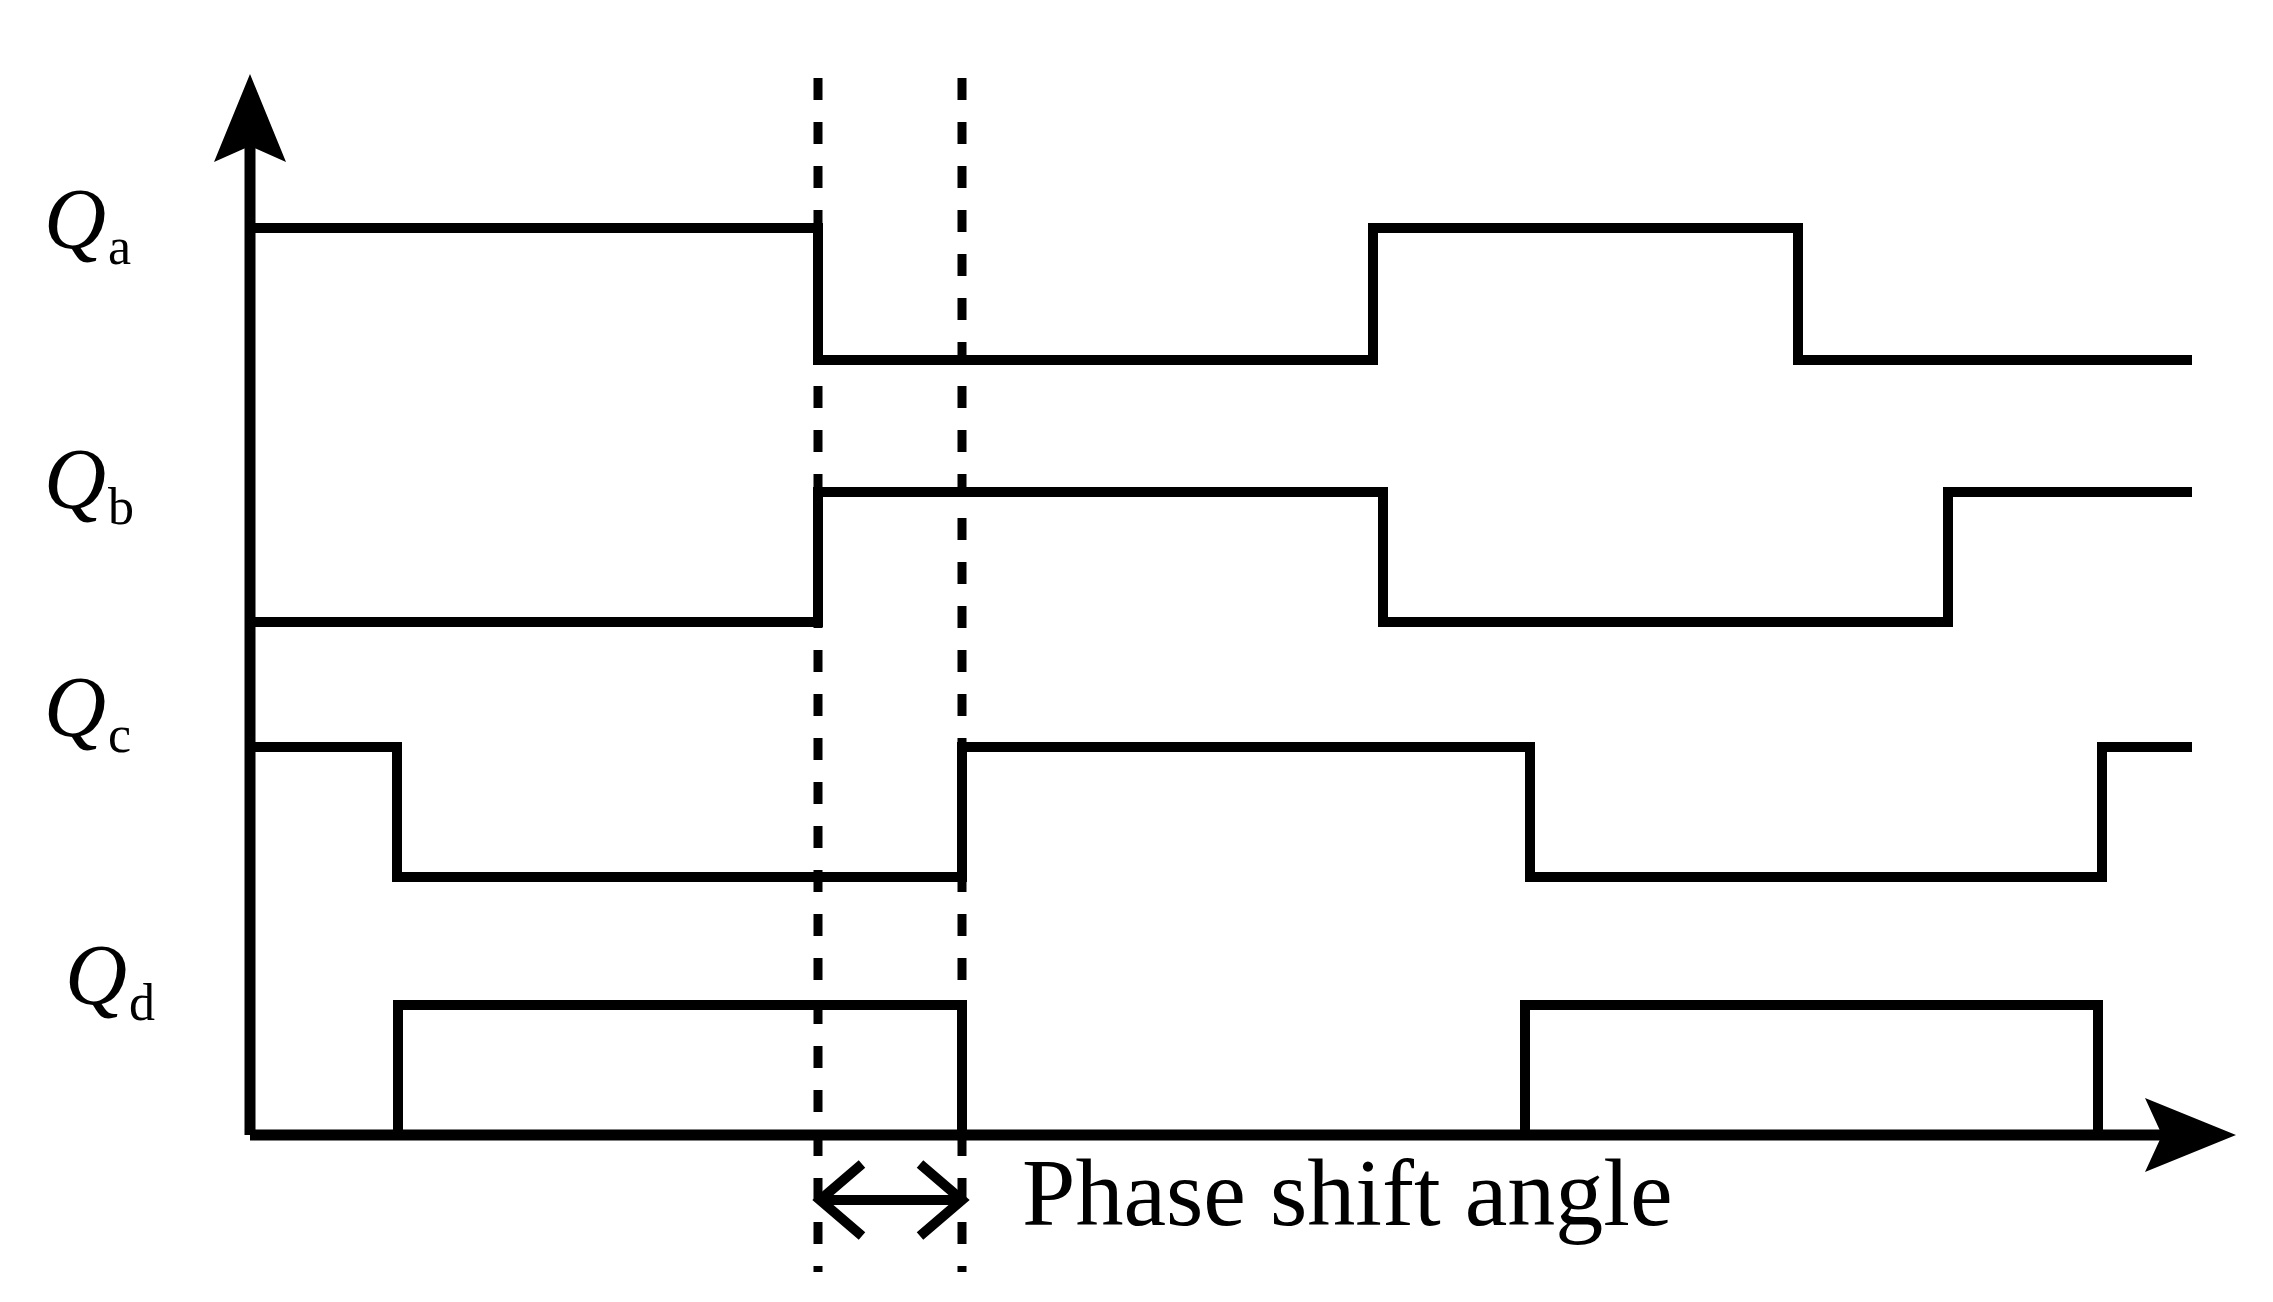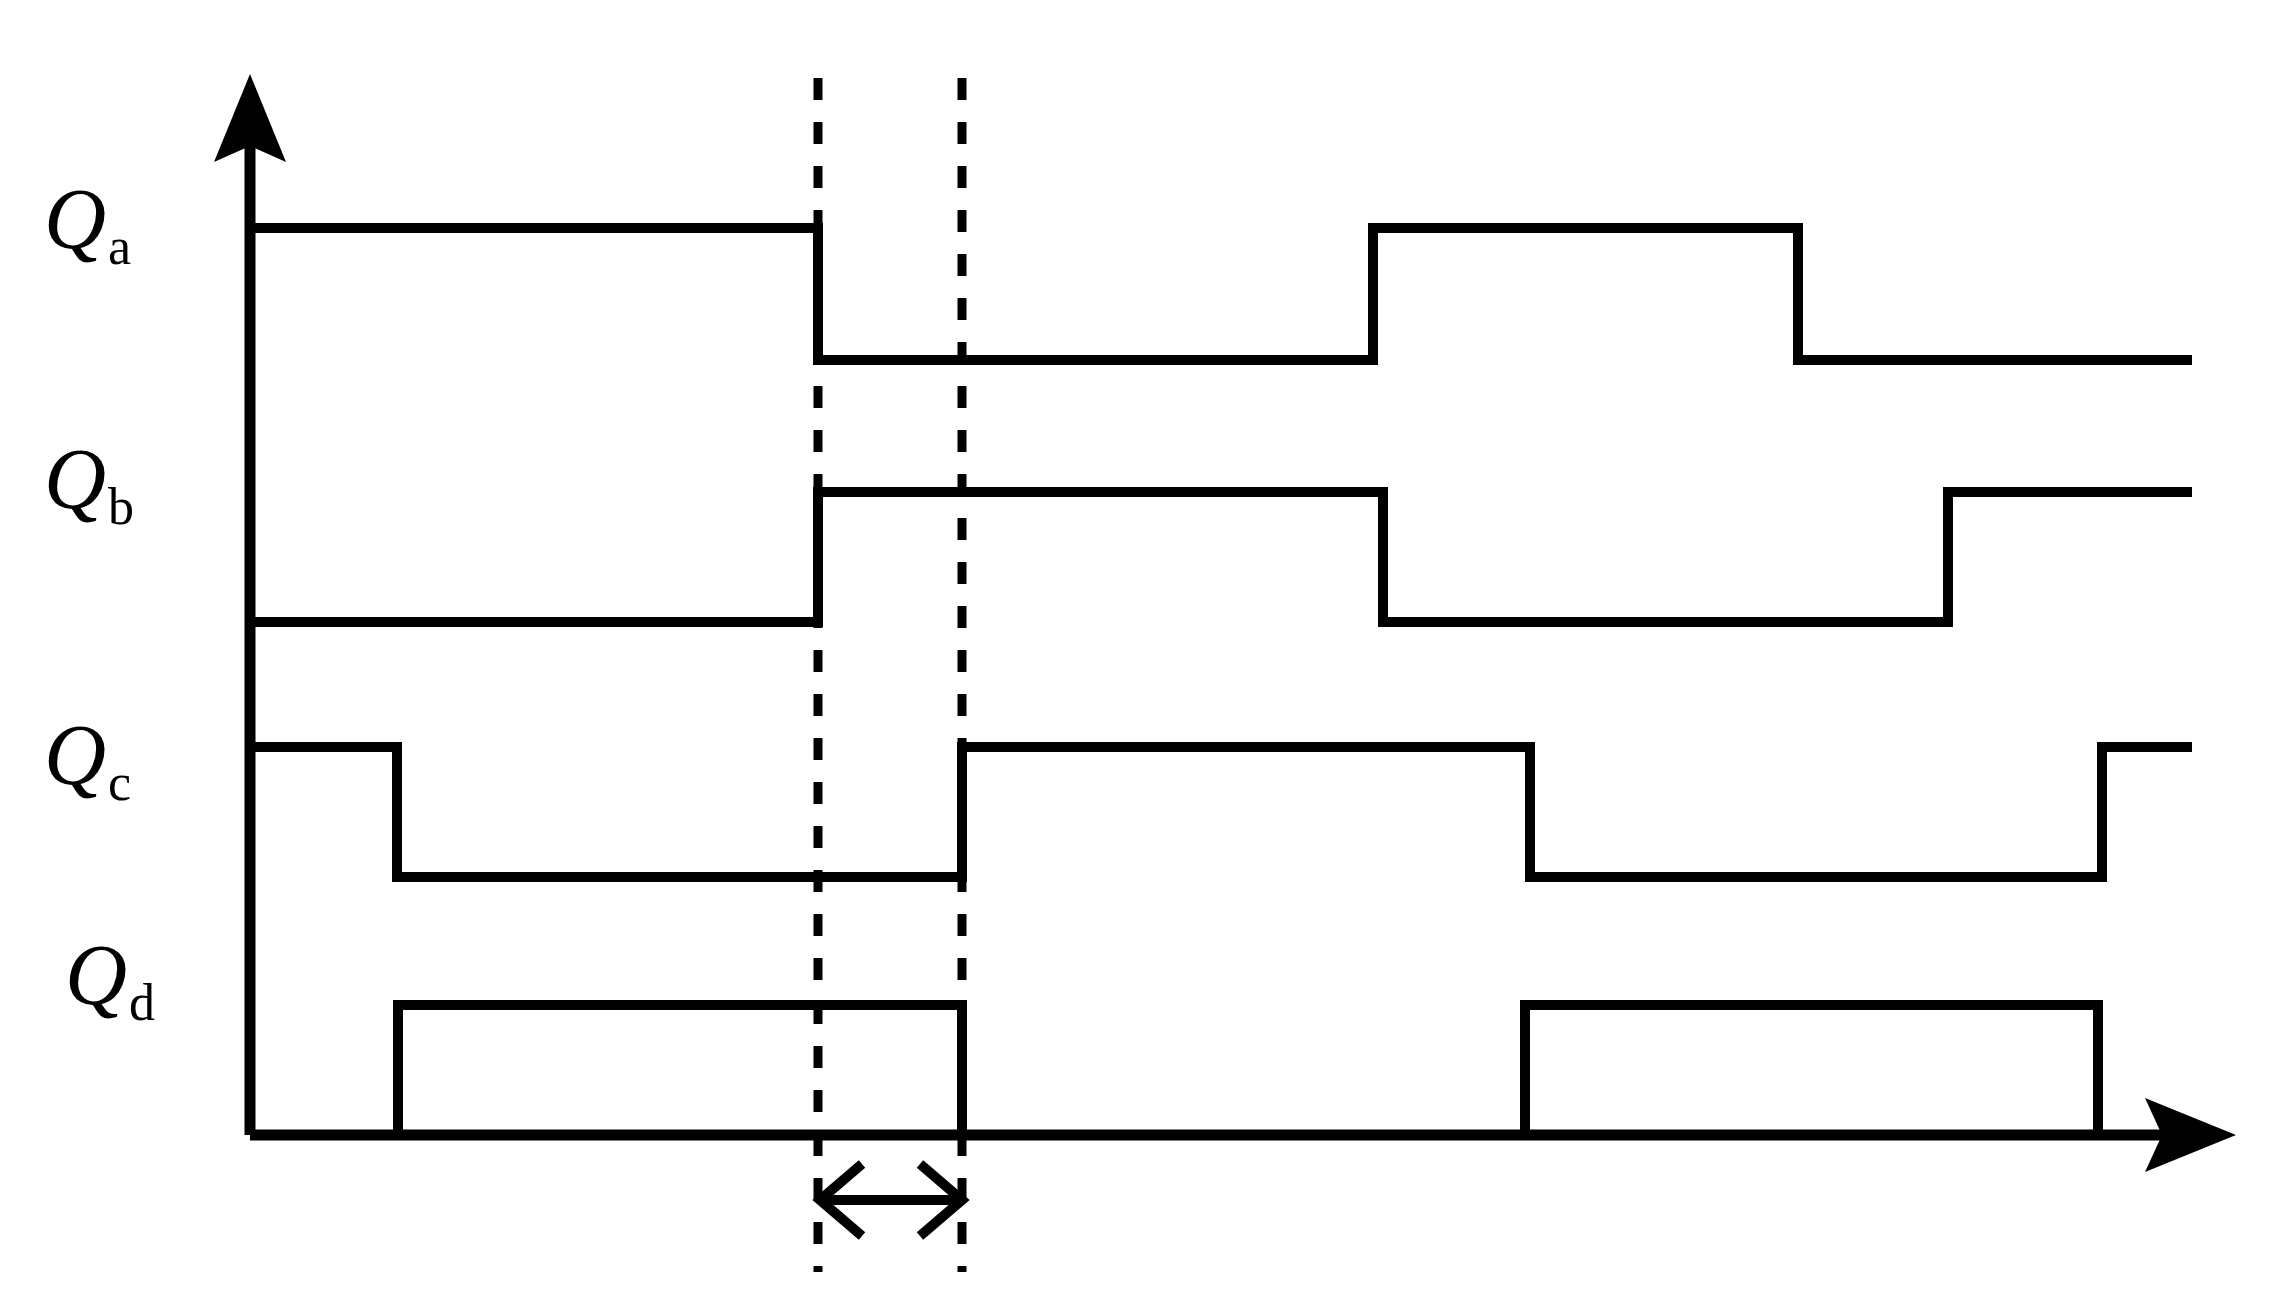--- a/index.html
+++ b/index.html
@@ -40,21 +40,21 @@
   .sig-label .sub {
     font-size: 52px;
     font-style: normal;
     vertical-align: baseline;
     position: relative;
     top: 16px;
     left: 2px;
   }
   #label-qa { left: 44px;  top: 176px; }
   #label-qb { left: 44px;  top: 436px; }
-  #label-qc { left: 44px;  top: 712px; }
+  #label-qc { left: 44px;  top: 664px; }
   #label-qd { left: 44px;  top: 932px; margin-left: 21px; }
   #phase-caption {
     position: absolute;
     left: 1022px;
     top: 1143px;
     font-family: "Liberation Serif", "DejaVu Serif", serif;
     font-size: 96px;
     color: #000000;
     white-space: nowrap;
     line-height: 1.05;
@@ -101,14 +101,15 @@
   </div>
 
   <div class="sig-label" id="label-qc">
     <span>Q</span><span class="sub">c</span>
   </div>
 
   <div class="sig-label" id="label-qd">
     <span>Q</span><span class="sub">d</span>
   </div>
 
+  <div id="phase-caption">Phase shift angle</div>
 
 </div>
 
 </body></html>

